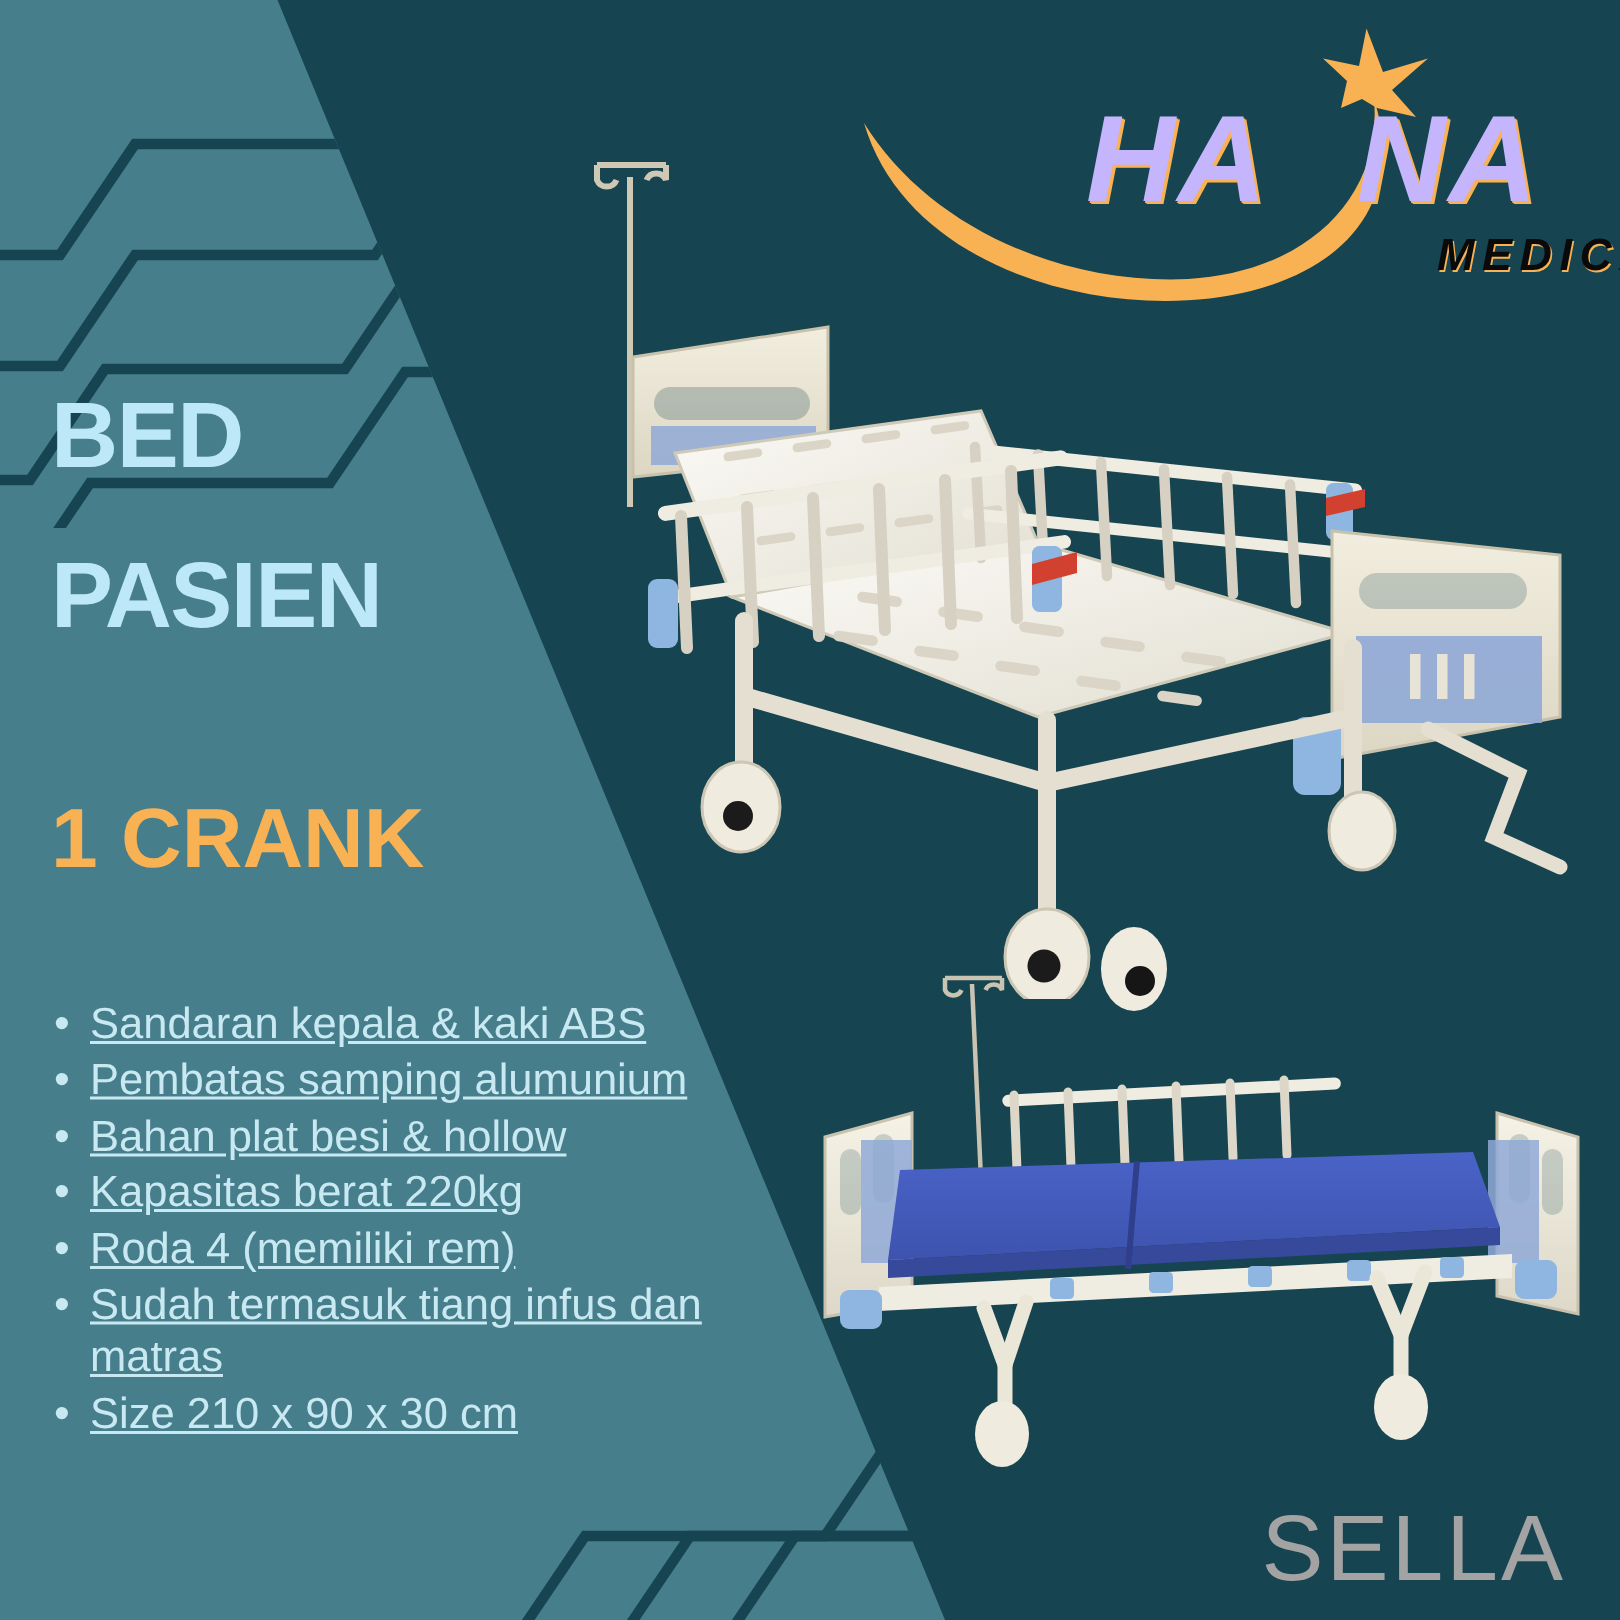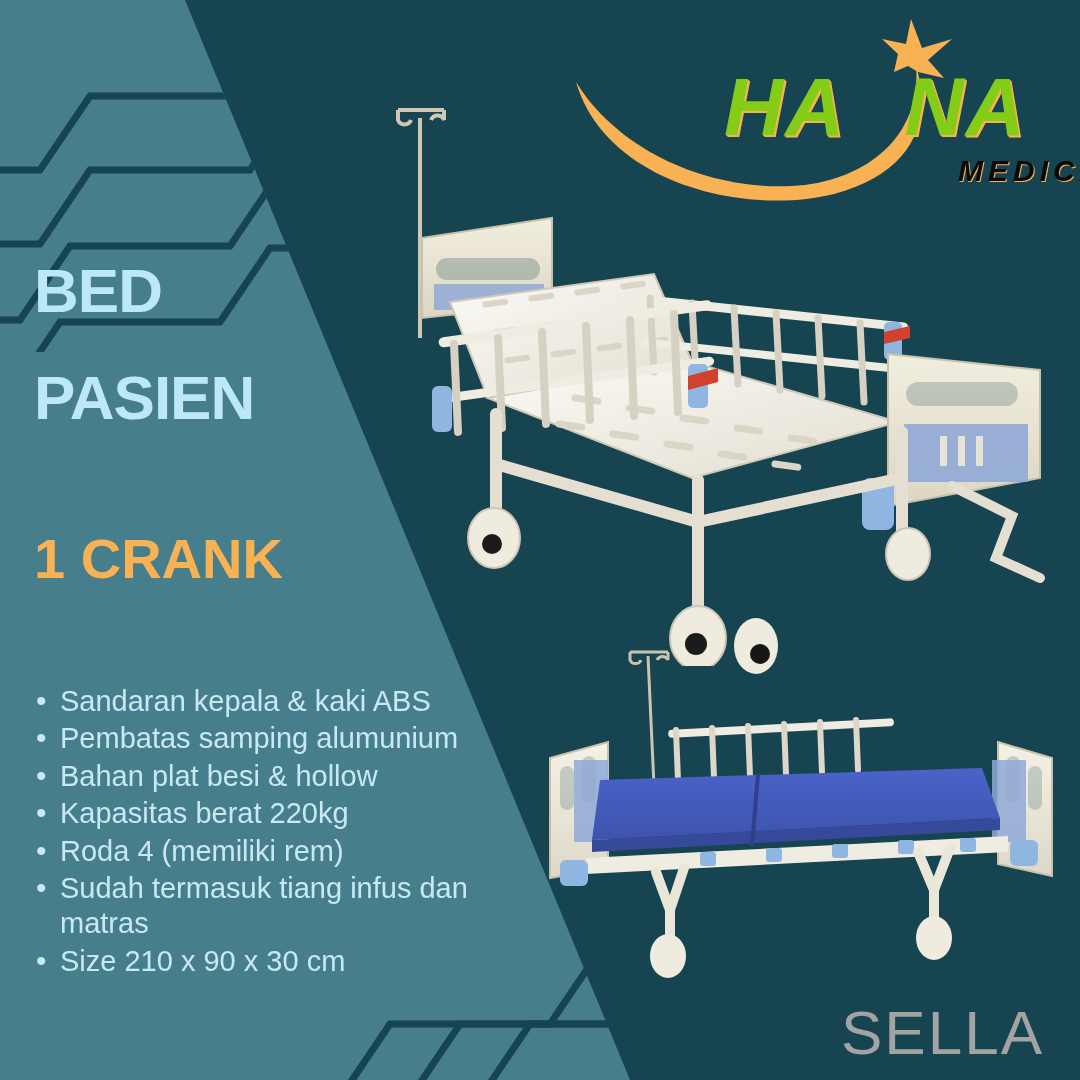--- a/index.html
+++ b/index.html
@@ -50,26 +50,27 @@
     left:34px; top:531px;
     color:#F8B254;
     font-weight:bold;
     font-size:56px;
     letter-spacing:0px;
     line-height:1;
   }
 
   .features {
     position:absolute;
-    left:28px; top:684px;
+    left:28px; top:666px;
     width:460px;
     color:#C8E9F2;
     font-size:29px;
     line-height:1.22;
     list-style:none;
+    text-decoration:underline;
   }
   .features li {
     position:relative;
     padding-left:32px;
     margin-bottom:2px;
   }
   .features li::before {
     content:"•";
     position:absolute;
     left:8px; top:-1px;
@@ -93,21 +94,21 @@
     left:566px; top:4px;
     width:510px; height:200px;
   }
   .logo svg { width:100%; height:100%; display:block; }
   .logo-text {
     position:absolute;
     left:158px; top:62px;
     font-size:82px;
     font-weight:bold;
     font-style:italic;
-    color:#84cc16;
+    color:#c4b5fd;
     letter-spacing:2px;
     line-height:1;
     text-shadow:1px 1px 0 #F8B254, 2px 2px 0 #F8B254;
   }
   .logo-text .gap { display:inline-block; width:58px; }
   .logo-sub {
     position:absolute;
     left:392px; top:152px;
     font-size:30px;
     font-weight:bold;

